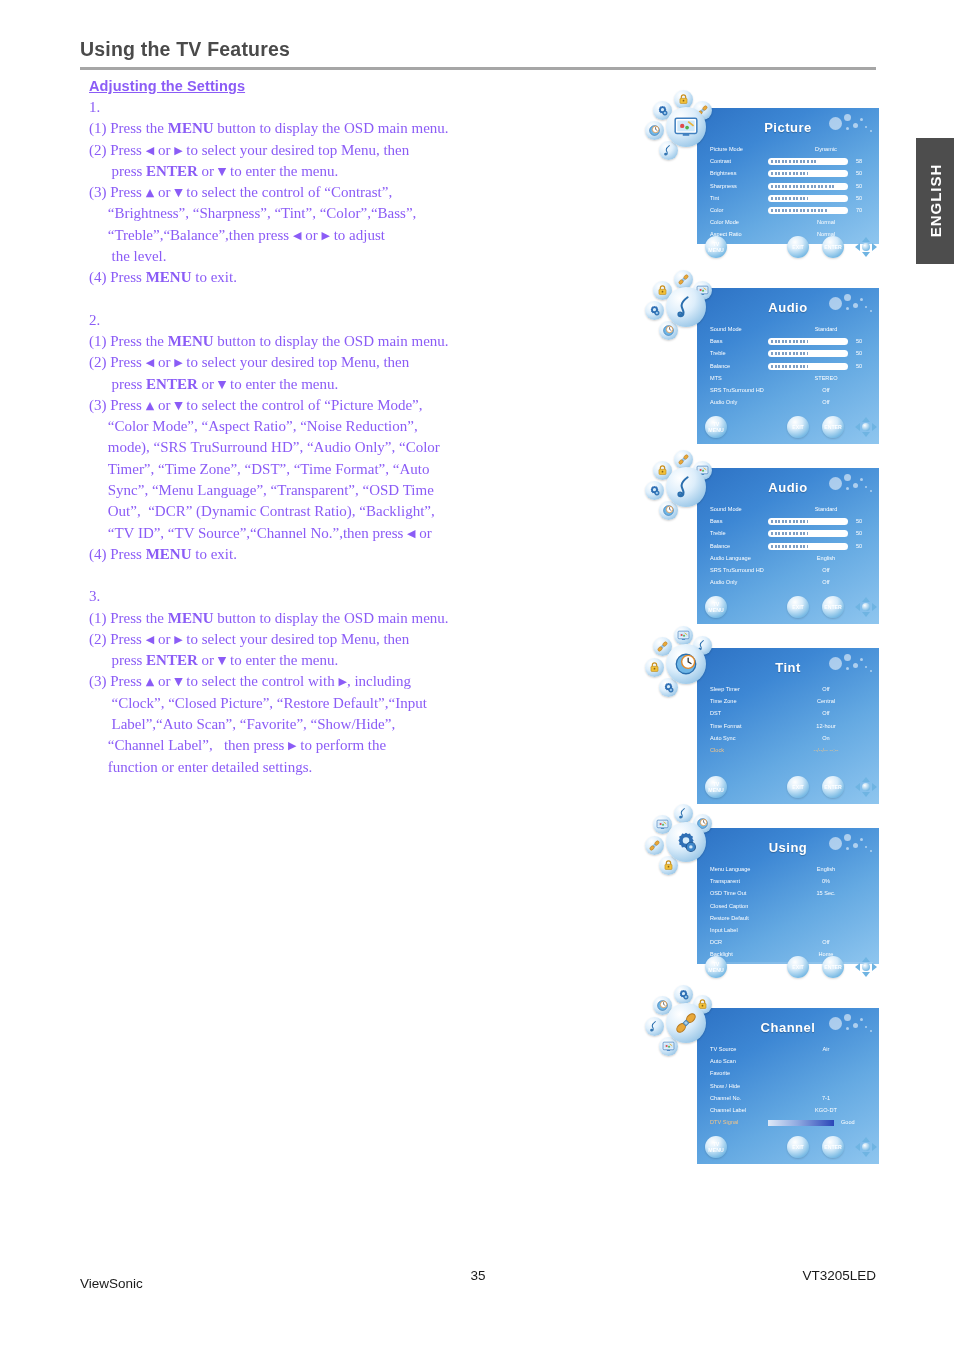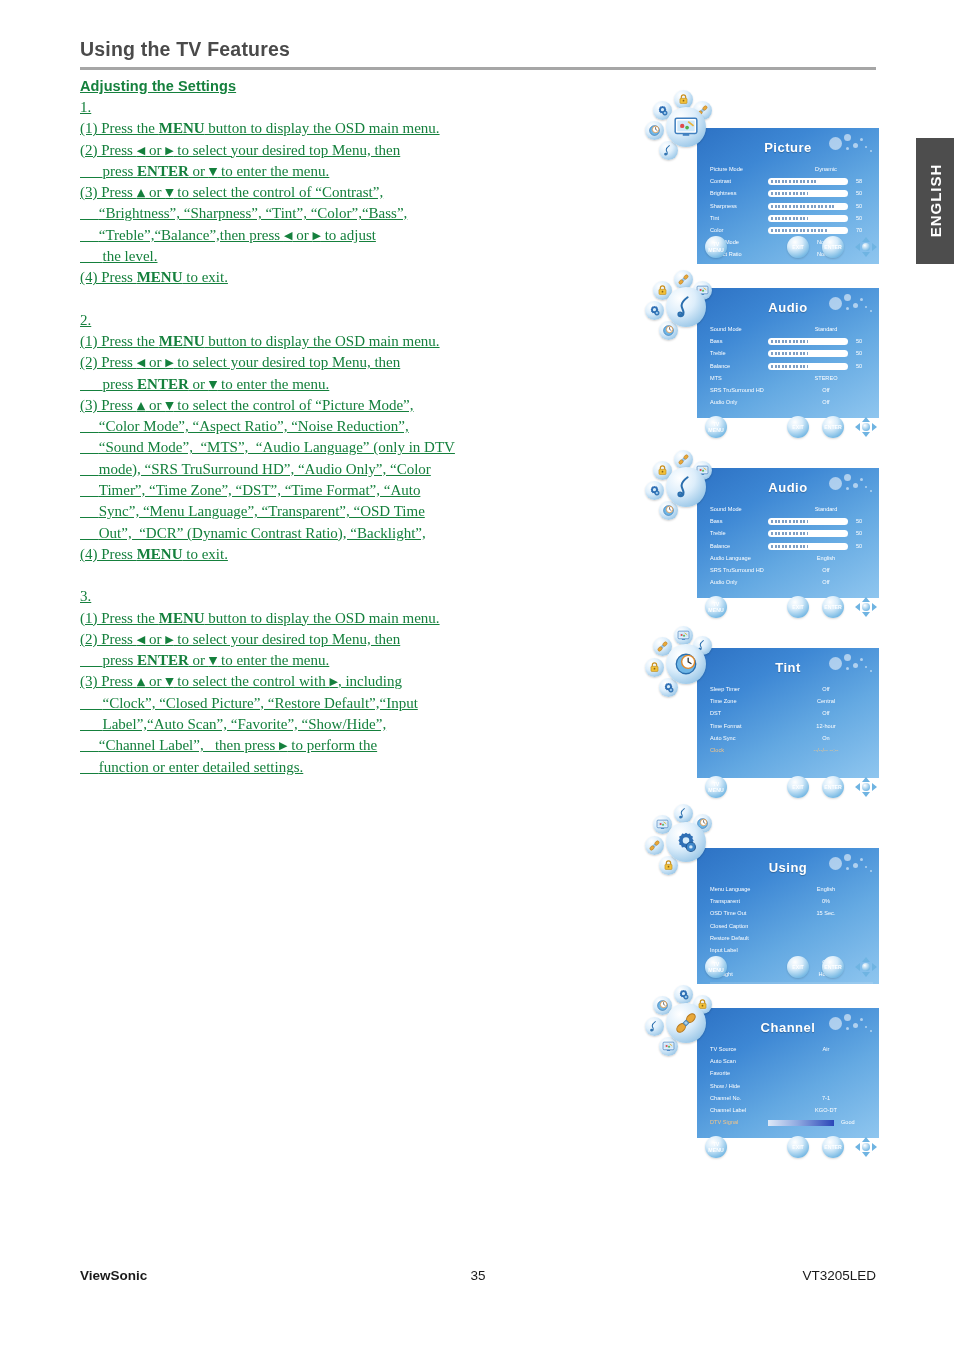--- a/index.html
+++ b/index.html
@@ -67,25 +67,24 @@
     top: 50%;
     margin-left: -44px;
     margin-top: -9px;
     width: 88px;
     text-align: center;
   }
 
   
   .text-col {
     position: absolute;
-    left: 80px;
+    left: 89px;
     top: 78px;
     width: 470px;
-    color: #15803d;
-    text-decoration: underline;
+    color: #8b5cf6;
   }
   .sec-heading {
     font-family: "Liberation Sans", sans-serif;
     font-size: 14.5px;
     font-weight: bold;
     text-decoration: underline;
     margin: 0 0 3px 0;
     letter-spacing: .1px;
   }
   .step-num {
@@ -123,25 +122,25 @@
     height: 176px;
     margin-bottom: 4px;
   }
 
   
   .osd-panel {
     position: absolute;
     left: 52px;
     top: 24px;
     width: 182px;
-    height: 130px;
+    height: 156px;
     background: linear-gradient(150deg, #2d72c4 0%, #3d87d4 28%, #64a9e2 62%, #8fc6ef 100%);
     overflow: hidden;
   }
-  .osd-panel.tall { height: 136px; margin-top: 20px; }
+  .osd-panel.tall { height: 136px; }
 
   .osd-title {
     position: absolute;
     left: 0;
     top: 12px;
     width: 182px;
     text-align: center;
     font-family: "Liberation Sans", sans-serif;
     font-size: 13px;
     font-weight: bold;
@@ -309,21 +308,21 @@
   
   .footer {
     position: absolute;
     left: 80px;
     top: 1268px;
     width: 796px;
     font-family: "Liberation Sans", sans-serif;
     font-size: 13.5px;
     color: #1a1a1a;
   }
-  .footer .brand { position: absolute; left: 0; top: 0; font-weight: bold; }
+  .footer .brand { position: absolute; left: 0; top: 8px; font-weight: normal; }
   .footer .pg    { position: absolute; left: 0; top: 0; width: 796px; text-align: center; }
   .footer .model { position: absolute; right: 0; top: 0; }
 </style>
 </head>
 <body>
 
 <div class="page">
 
   <div class="page-header">
     <h1 class="page-title">Using the TV Features</h1>
@@ -348,25 +347,25 @@
           <p class="line">      the level.</p>
           <p class="line">(4) Press <b>MENU</b> to exit.</p>
         </div>
         <div class="blk gap">
           <p class="step-num">2.</p>
           <p class="line">(1) Press the <b>MENU</b> button to display the OSD main menu.</p>
           <p class="line">(2) Press <span class="arw">◀</span> or <span class="arw">▶</span> to select your desired top Menu, then</p>
           <p class="line">      press <b>ENTER</b> or <span class="arw">▼</span> to enter the menu.</p>
           <p class="line">(3) Press <span class="arw">▲</span> or <span class="arw">▼</span> to select the control of “Picture Mode”,</p>
           <p class="line">     “Color Mode”, “Aspect Ratio”, “Noise Reduction”,</p>
-          <p class="line">     “Sound Mode”,  “MTS”,  “Audio Language” (only in DTV</p>
           <p class="line">     mode), “SRS TruSurround HD”, “Audio Only”, “Color</p>
           <p class="line">     Timer”, “Time Zone”, “DST”, “Time Format”, “Auto</p>
           <p class="line">     Sync”, “Menu Language”, “Transparent”, “OSD Time</p>
           <p class="line">     Out”,  “DCR” (Dynamic Contrast Ratio), “Backlight”,</p>
+          <p class="line">     “TV ID”, “TV Source”,“Channel No.”,then press <span class="arw">◀</span> or</p>
           <p class="line">(4) Press <b>MENU</b> to exit.</p>
         </div>
         <div class="blk gap">
           <p class="step-num">3.</p>
           <p class="line">(1) Press the <b>MENU</b> button to display the OSD main menu.</p>
           <p class="line">(2) Press <span class="arw">◀</span> or <span class="arw">▶</span> to select your desired top Menu, then</p>
           <p class="line">      press <b>ENTER</b> or <span class="arw">▼</span> to enter the menu.</p>
           <p class="line">(3) Press <span class="arw">▲</span> or <span class="arw">▼</span> to select the control with <span class="arw">▶</span>, including</p>
           <p class="line">      “Clock”, “Closed Picture”, “Restore Default”,“Input</p>
           <p class="line">      Label”,“Auto Scan”, “Favorite”, “Show/Hide”,</p>

